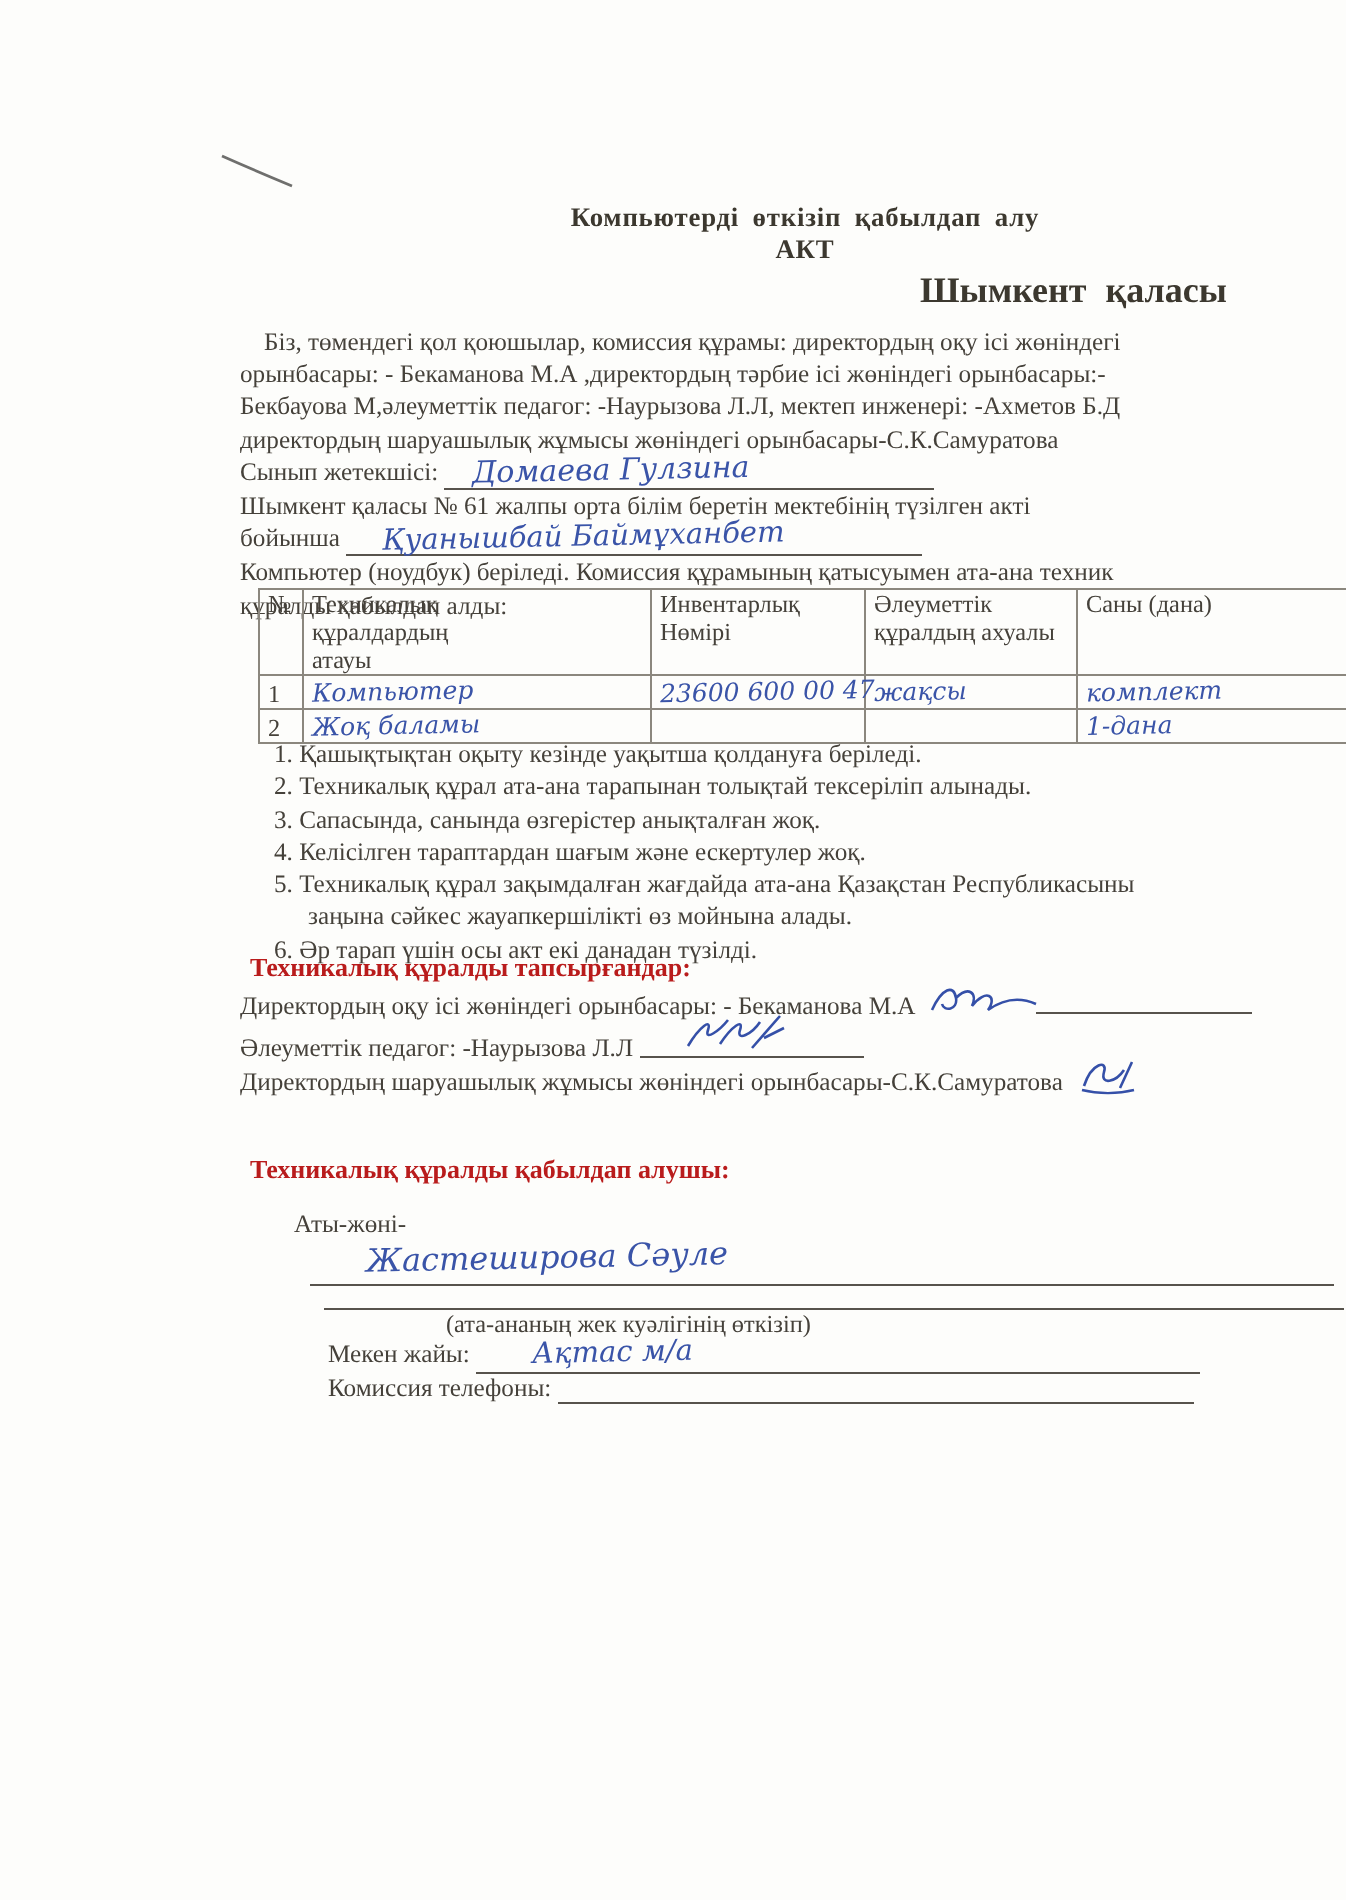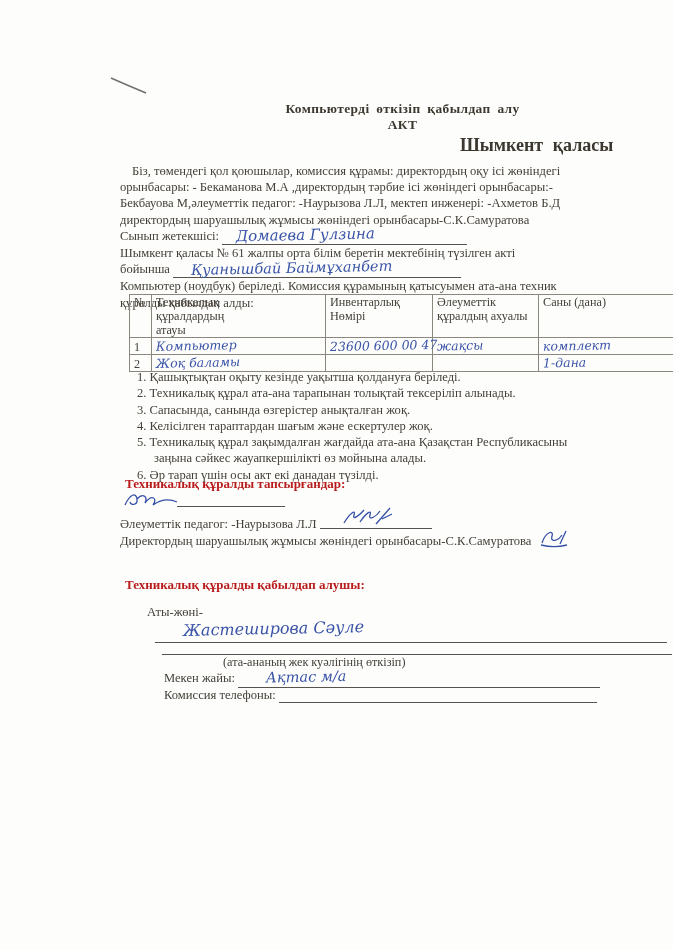--- a/index.html
+++ b/index.html
@@ -128,20 +128,21 @@
     <div class="term-line">4.  Келісілген  тараптардан шағым  және  ескертулер  жоқ.</div>
     <div class="term-line">5.  Техникалық құрал зақымдалған жағдайда  ата-ана Қазақстан  Республикасыны</div>
     <div class="term-line term-indent">заңына сәйкес жауапкершілікті өз  мойнына  алады.</div>
     <div class="term-line">6.  Әр  тарап  үшін  осы акт  екі данадан  түзілді.</div>
   </div>
 
   <div class="abs section" style="top:476px;">
     <div class="sec-heading">Техникалық құралды тапсырғандар:</div>
 
     <div class="sig-line">
+      <span>Директордың  оқу  ісі жөніндегі  орынбасары:  - Бекаманова  М.А</span>
       <svg class="sig-svg" style="top:-4px;margin:0 -6px 0 2px;" width="58" height="20">
         <path d="M3,15 C8,4 14,2 15,9 C16,15 9,16 8,12 M15,9 C21,3 26,6 23,13 C30,4 36,8 31,15 C38,10 46,8 55,12" stroke="#3550a8" stroke-width="1.3" fill="none"></path>
       </svg>
       <span class="write-line fill" style="width:108px;"></span>
     </div>
 
 
     <div class="sig-line">
       <span>Әлеуметтік педагог: -Наурызова Л.Л</span>
       <span class="write-line fill" style="width:112px;">

